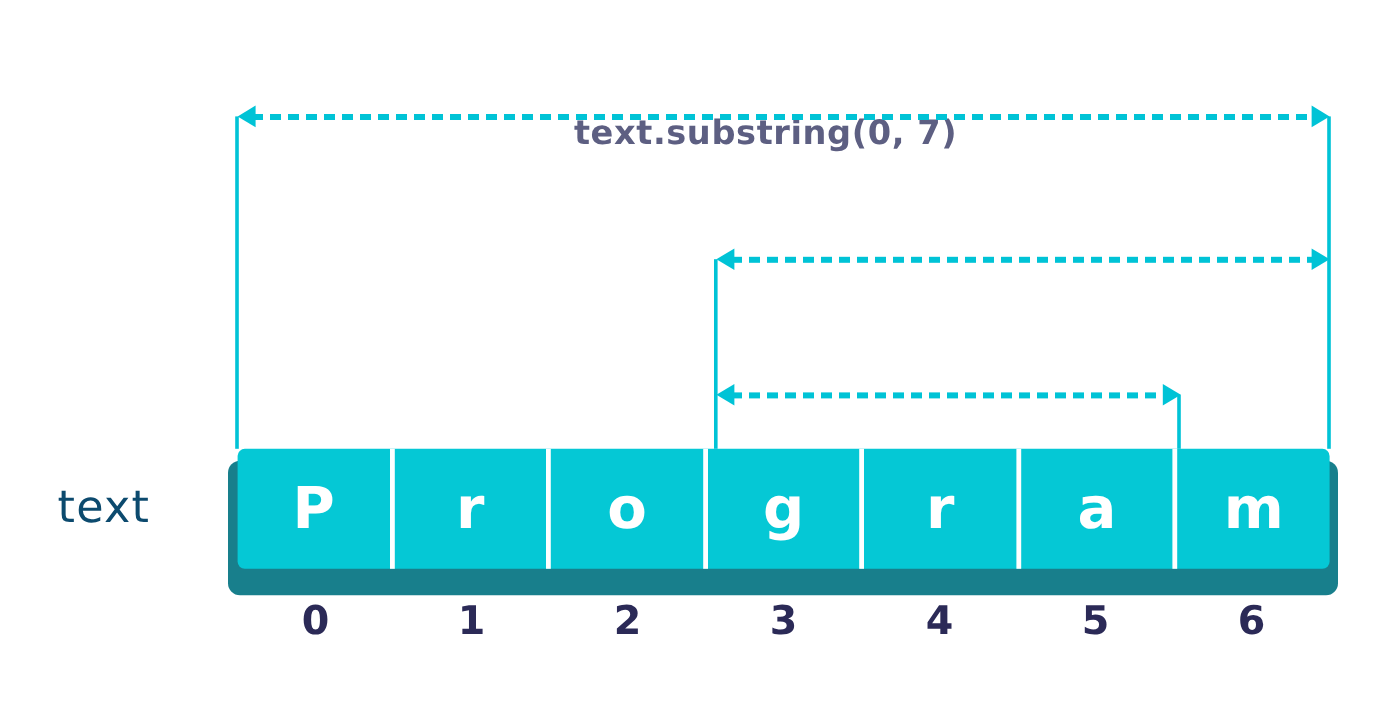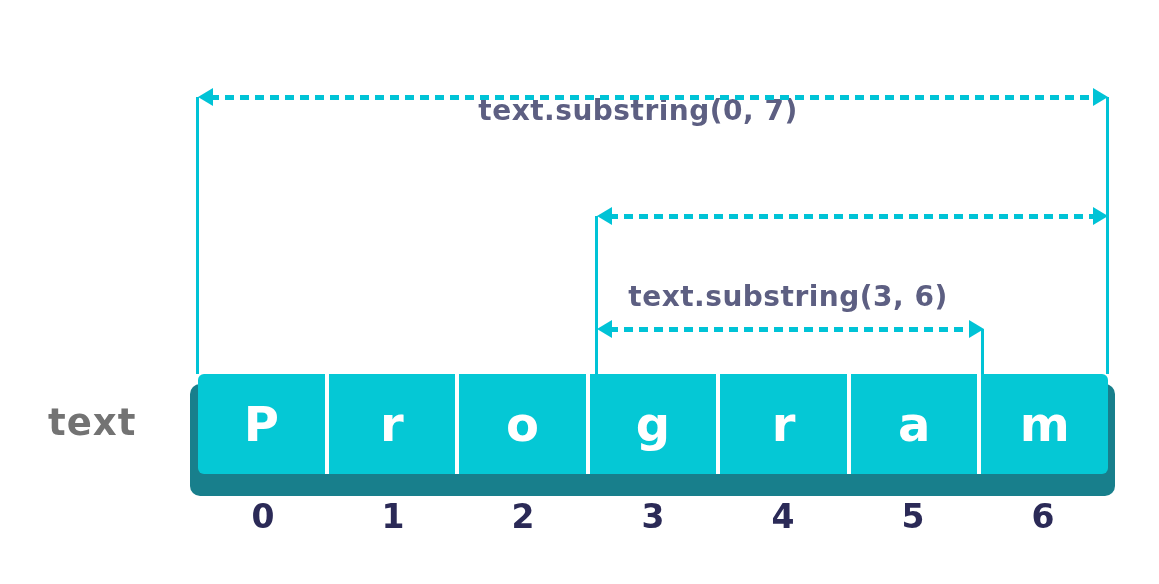--- a/index.html
+++ b/index.html
@@ -72,31 +72,30 @@
     display:flex;
   }
   .index-row .idx {
     flex:1 1 0; text-align:center;
     color:#2b2a57; font-weight:bold; font-size:33px;
   }
 
   
   .var-label {
     position:absolute; left:48px; top:401px;
-    color:#737373; font-weight:bold; font-size:37px;
+    color:#0c4a6e; font-weight:normal; font-size:37px;
     letter-spacing:1px;
   }
 </style>
 </head>
 <body>
 
 <div class="canvas">
 
   <div class="ann-label" id="ann1">text.substring(0, 7)</div>
-  <div class="ann-label" id="ann3">text.substring(3, 6)</div>
 
   <div class="measure" id="arrow1">
     <span class="head left"></span>
     <span class="dashline"></span>
     <span class="head right"></span>
   </div>
   <div class="measure" id="arrow2">
     <span class="head left"></span>
     <span class="dashline"></span>
     <span class="head right"></span>

